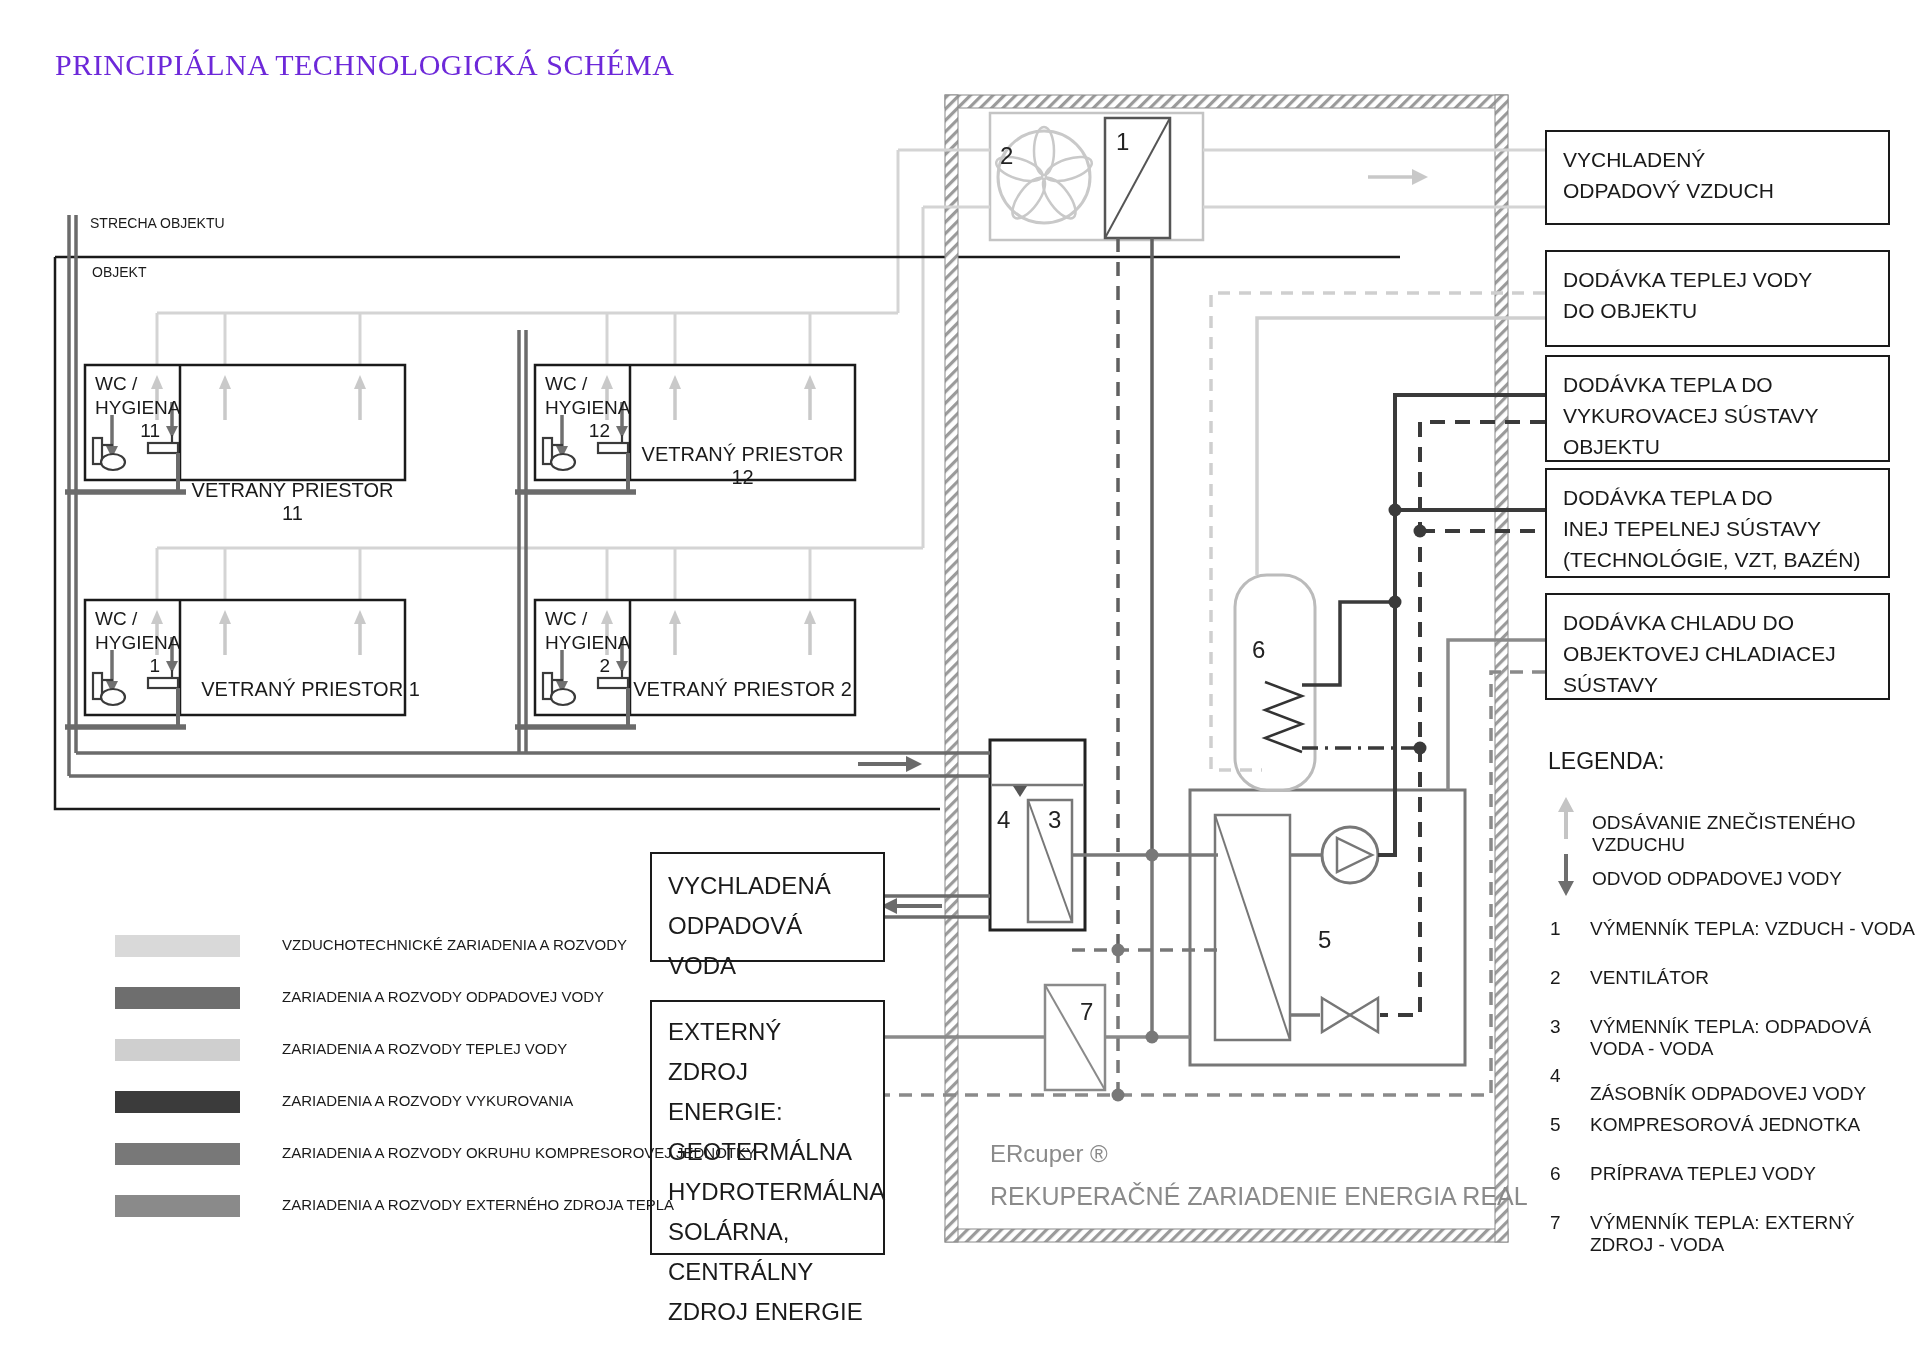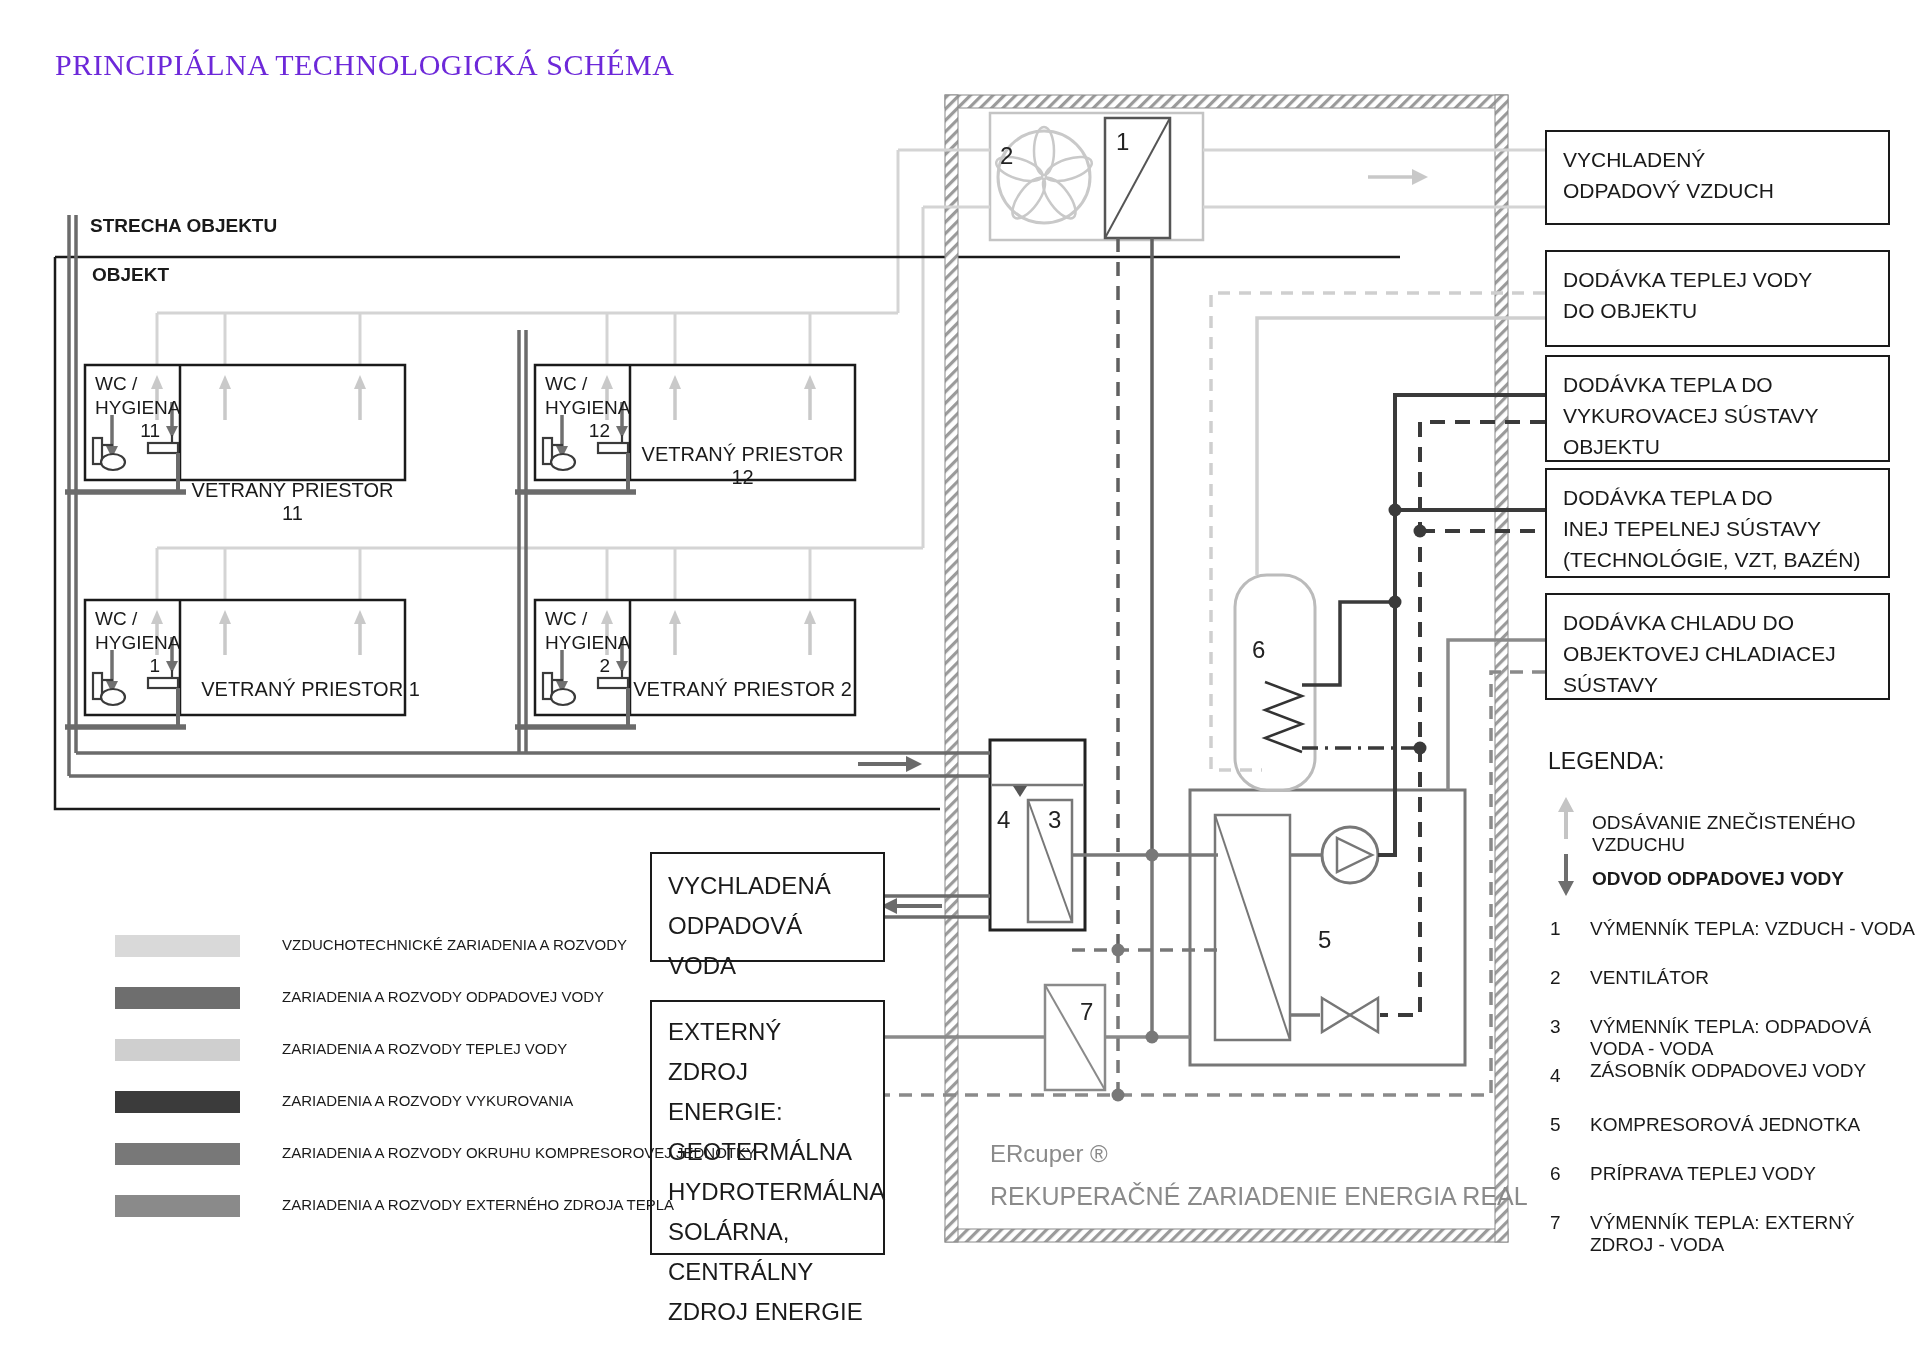--- a/index.html
+++ b/index.html
@@ -1,21 +1,21 @@
 <!DOCTYPE html>
 <html><head>
 <meta charset="utf-8">
 <style>
   html,body{margin:0;padding:0;background:#fff;}
   body{width:1920px;height:1357px;position:relative;font-family:"Liberation Sans",sans-serif;color:#1a1a1a;overflow:hidden;}
   #diagram-svg{position:absolute;left:0;top:0;z-index:1;}
   .txt{position:absolute;z-index:2;}
   .pre{white-space:pre-line;}
   .title{font-size:30px;letter-spacing:.5px;color:#6d28d9;font-family:Liberation Serif, serif;}
-  .small{font-size:19px;font-weight:bold;}
+  .small{font-size:14px;}
   .roomname{font-size:20px;text-align:center;}
   .wclabel{font-size:19px;line-height:24px;}
   .roomnum{font-size:19px;text-align:right;}
   .compnum{font-size:24px;color:#222;}
   .outbox{position:absolute;z-index:2;border:2.5px solid #1a1a1a;background:#fff;box-sizing:border-box;}
   .rlabel{font-size:21px;line-height:31px;padding:12px 16px;}
   .bigbox{font-size:23px;line-height:40px;padding:10px 16px;}
   .graytxt{color:#8a8a8a;}
   .legtitle{font-size:23px;}
   .legitem{font-size:19px;}
@@ -304,30 +304,30 @@
 <svg class="txt" style="left:1548px;top:795px;" width="36" height="46">
   <line x1="18" y1="44" x2="18" y2="14" stroke="#c4c4c4" stroke-width="4"></line>
   <polygon points="10,17 26,17 18,2" fill="#c4c4c4"></polygon>
 </svg>
 <div class="txt legitem" style="left:1592px;top:812px;">ODSÁVANIE ZNEČISTENÉHO VZDUCHU</div>
 
 <svg class="txt" style="left:1548px;top:852px;" width="36" height="46">
   <line x1="18" y1="2" x2="18" y2="32" stroke="#6e6e6e" stroke-width="4"></line>
   <polygon points="10,29 26,29 18,44" fill="#6e6e6e"></polygon>
 </svg>
-<div class="txt legitem" style="left:1592px;top:868px;font-weight:bold;">ODVOD ODPADOVEJ VODY</div>
+<div class="txt legitem" style="left:1592px;top:868px;">ODVOD ODPADOVEJ VODY</div>
 
 <div class="txt legnum" style="left:1550px;top:918px;">1</div>
 <div class="txt legitem" style="left:1590px;top:918px;">VÝMENNÍK TEPLA: VZDUCH - VODA</div>
 <div class="txt legnum" style="left:1550px;top:967px;">2</div>
 <div class="txt legitem" style="left:1590px;top:967px;">VENTILÁTOR</div>
 <div class="txt legnum" style="left:1550px;top:1016px;">3</div>
 <div class="txt legitem" style="left:1590px;top:1016px;">VÝMENNÍK TEPLA: ODPADOVÁ VODA - VODA</div>
 <div class="txt legnum" style="left:1550px;top:1065px;">4</div>
-<div class="txt legitem" style="left:1590px;top:1060px;">ZÁSOBNÍK ODPADOVEJ VODY</div>
+<div class="txt legitem" style="left:1590px;top:1083px;">ZÁSOBNÍK ODPADOVEJ VODY</div>
 <div class="txt legnum" style="left:1550px;top:1114px;">5</div>
 <div class="txt legitem" style="left:1590px;top:1114px;">KOMPRESOROVÁ JEDNOTKA</div>
 <div class="txt legnum" style="left:1550px;top:1163px;">6</div>
 <div class="txt legitem" style="left:1590px;top:1163px;">PRÍPRAVA TEPLEJ VODY</div>
 <div class="txt legnum" style="left:1550px;top:1212px;">7</div>
 <div class="txt legitem" style="left:1590px;top:1212px;">VÝMENNÍK TEPLA:  EXTERNÝ ZDROJ - VODA</div>
 
 <div class="swatch" style="left: 115px; top: 935px; background: rgb(217, 217, 217);"></div>
 <div class="sl-label" style="left:282px;top:936px;">VZDUCHOTECHNICKÉ ZARIADENIA A ROZVODY</div>
 <div class="swatch" style="left: 115px; top: 987px; background: rgb(110, 110, 110);"></div>

